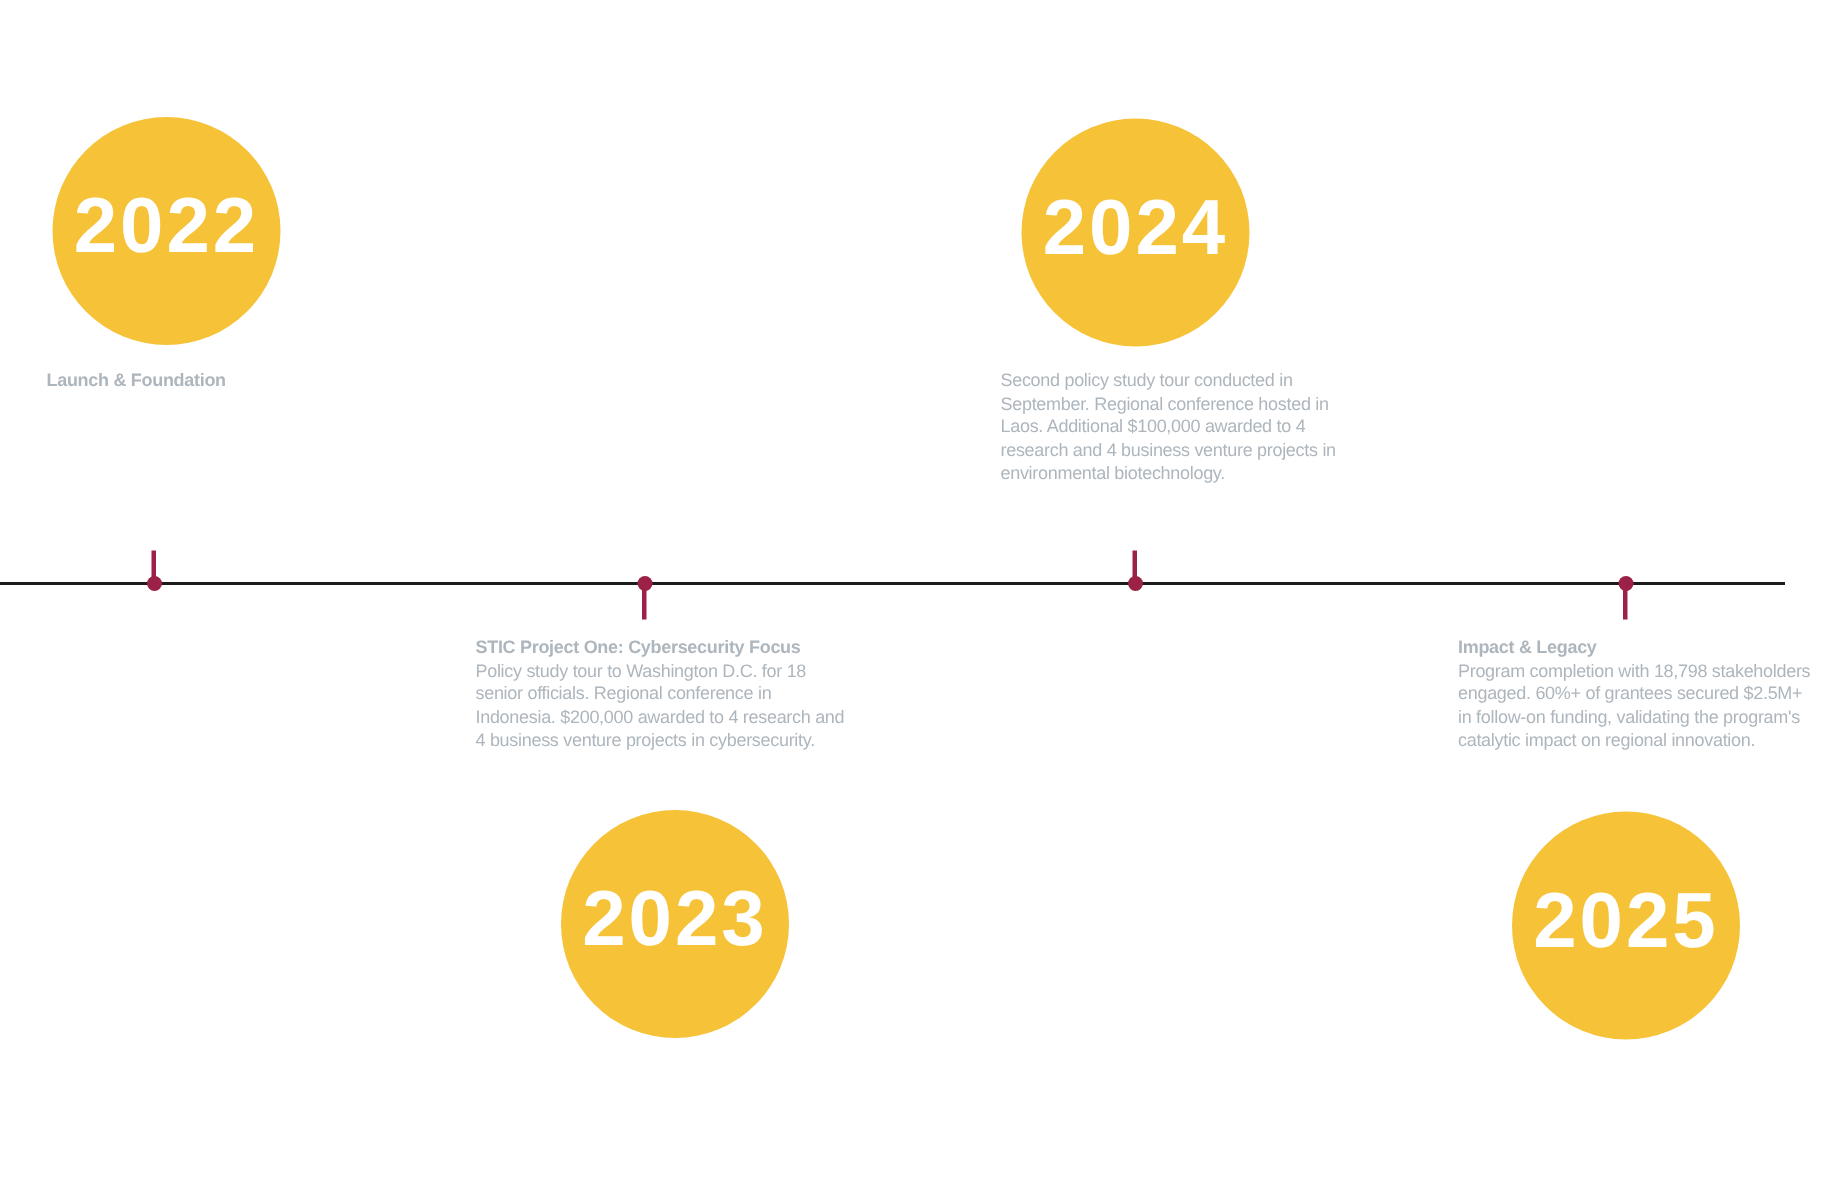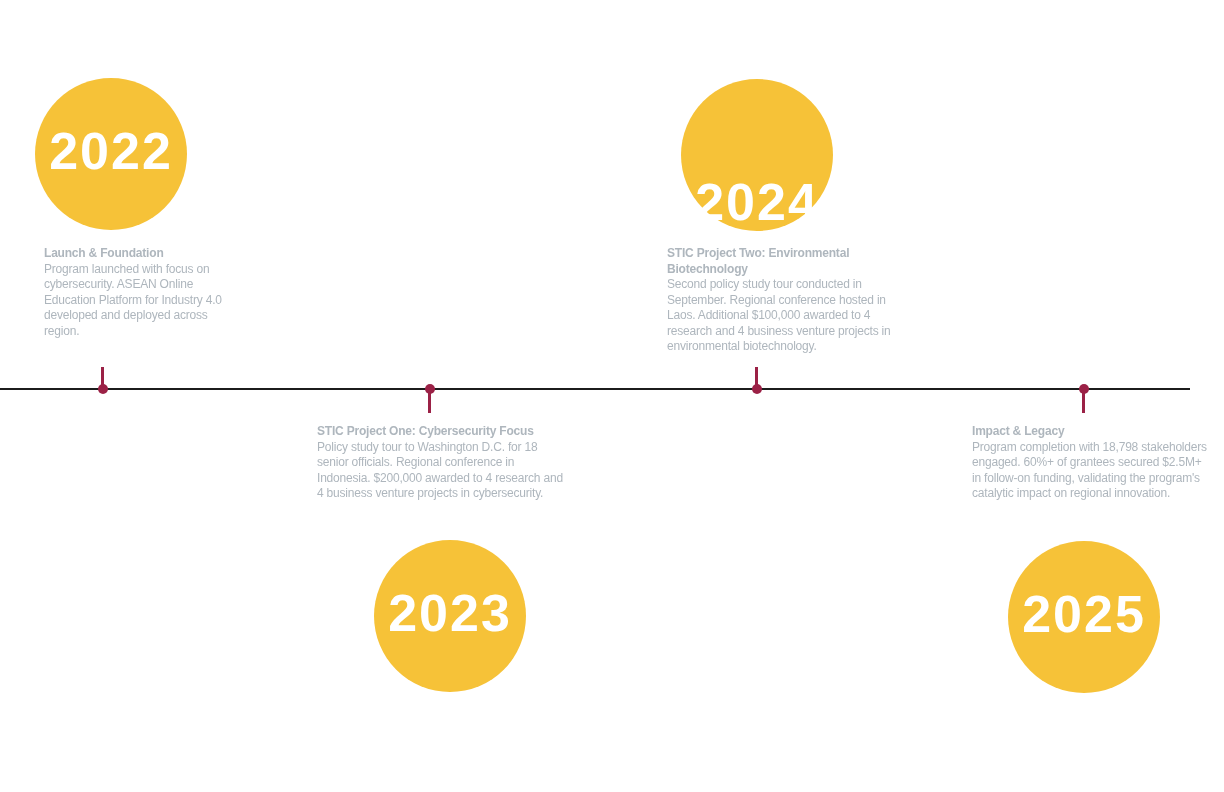--- a/index.html
+++ b/index.html
@@ -73,42 +73,40 @@
 </head>
 <body>
 
 <div class="timeline-line"></div>
 
 <div class="circle" style="left:35px; top:78px;">
   <span class="year">2022</span>
 </div>
 <div class="tick-stem up" style="left:101px;"></div>
 <div class="tick-dot" style="left:98px;"></div>
-<div class="textblock" style="left:44px; top:246px; width:182px;">
+<div class="textblock" style="left:31px; top:246px; width:182px;">
   <div class="heading">Launch &amp; Foundation</div>
-  <div class="desc">Program launched with focus on cybersecurity. ASEAN Online Education Platform for Industry 4.0 developed and deployed across region.</div>
 </div>
 
 <div class="circle" style="left:374px; top:540px;">
   <span class="year">2023</span>
 </div>
 <div class="tick-stem down" style="left:428px;"></div>
 <div class="tick-dot" style="left:425px;"></div>
 <div class="textblock" style="left:317px; top:424px; width:250px;">
   <div class="heading">STIC Project One: Cybersecurity Focus</div>
   <div class="desc">Policy study tour to Washington D.C. for 18 senior officials. Regional conference in Indonesia. $200,000 awarded to 4 research and 4 business venture projects in cybersecurity.</div>
 </div>
 
-<div class="circle" style="left:681px; top:79px;align-items:flex-end;">
+<div class="circle" style="left:681px; top:79px;">
   <span class="year">2024</span>
 </div>
 <div class="tick-stem up" style="left:755px;"></div>
 <div class="tick-dot" style="left:752px;"></div>
 <div class="textblock" style="left:667px; top:246px; width:246px;">
-  <div class="heading">STIC Project Two: Environmental Biotechnology</div>
   <div class="desc">Second policy study tour conducted in September. Regional conference hosted in Laos. Additional $100,000 awarded to 4 research and 4 business venture projects in environmental biotechnology.</div>
 </div>
 
 <div class="circle" style="left:1008px; top:541px;">
   <span class="year">2025</span>
 </div>
 <div class="tick-stem down" style="left:1082px;"></div>
 <div class="tick-dot" style="left:1079px;"></div>
 <div class="textblock" style="left:972px; top:424px; width:240px;">
   <div class="heading">Impact &amp; Legacy</div>

